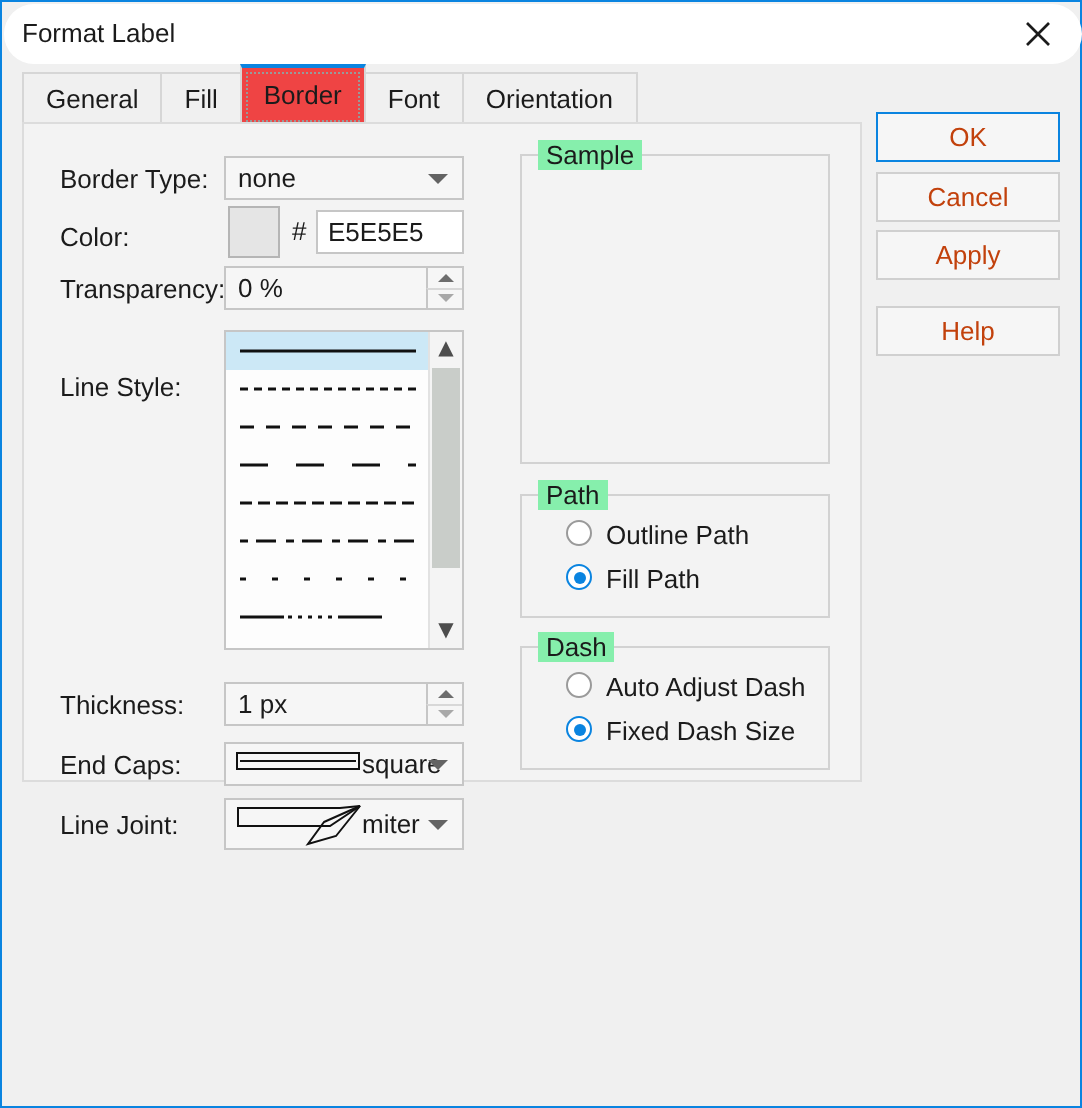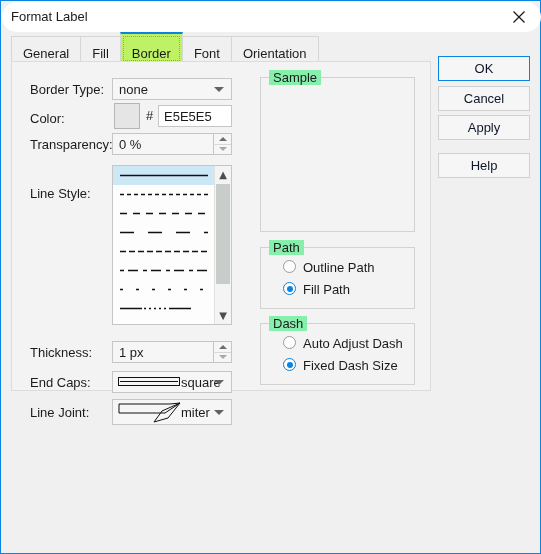--- a/index.html
+++ b/index.html
@@ -38,31 +38,31 @@
   .tabstrip {
     position: absolute; left: 10px; top: 33px;
     height: 27px;
     display: flex; align-items: flex-end;
   }
   .tab {
     position: relative;
     height: 25px;
     box-sizing: border-box;
     padding: 0 11px;
-    display: flex; align-items: flex-end; justify-content: center;
+    display: flex; align-items: center; justify-content: center;
     font-size: 13px; color: #1b1b1b;
     background: #f0f0f0;
     border: 1px solid #d6d6d6;
     border-bottom: none;
     margin-right: -1px;
     white-space: nowrap;
   }
   .tab.active {
     height: 29px;
-    background: #bef264;
+    background: #ef4444;
     border: 1px solid #d6d6d6;
     border-top: 2px solid #0a84e0;
     border-bottom: none;
     z-index: 3;
   }
   .tab.active .tab-focus {
     position: absolute; left: 2px; right: 2px; top: 2px; bottom: 0px;
     border: 1px dotted #9a9a9a;
     pointer-events: none;
   }
@@ -249,21 +249,21 @@
   }
   .radio-lbl { font-size: 13px; color: #1b1b1b; }
   
   .btn {
     position: absolute;
     box-sizing: border-box;
     width: 92px; height: 25px;
     background: #f6f6f6;
     border: 1px solid #d0d0d0;
     display: flex; align-items: center; justify-content: center;
-    font-size: 13px; color: #0f172a;
+    font-size: 13px; color: #c2410c;
   }
   .btn.default { border: 1px solid #0a84e0; background: #f6f6f6; }
 </style>
 </head>
 <body>
 
 <div class="window">
 
   <div class="titlebar">
     <div class="title-text">Format Label</div>

